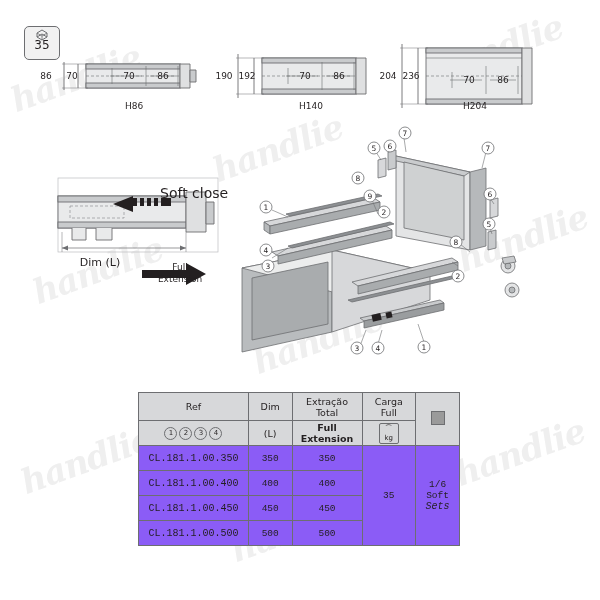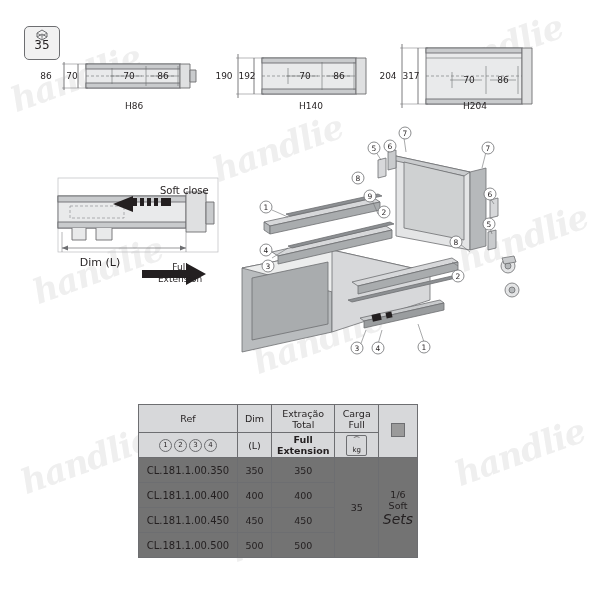--- a/index.html
+++ b/index.html
@@ -62,22 +62,22 @@
     white-space: nowrap;
     z-index: 4;
   }
   .lbl.c { transform: translateX(-50%); }
   .lbl.b { font-weight: normal; }
 
   
   #spec-table {
     position: absolute;
     left: 138px;
-    top: 404px;
-    width: 280px;
+    top: 392px;
+    width: 322px;
     border-collapse: collapse;
     font-size: 9.5px;
     z-index: 5;
     background: #fff;
   }
   #spec-table th, #spec-table td {
     border: 1px solid #6d6e71;
     text-align: center;
     vertical-align: middle;
     padding: 0;
@@ -86,21 +86,22 @@
   }
   #spec-table thead th {
     background: #d7d8da;
     height: 27px;
   }
   #spec-table thead tr.sub th {
     height: 24px;
   }
   #spec-table tbody td {
     height: 24px;
-    background: #737373;
+    background: #8b5cf6;
+    font-family: Liberation Mono, monospace;
   }
   #spec-table td.ref { text-align: center; font-size: 10px; }
   .circnums { display: flex; justify-content: center; gap: 2px; }
   .cn {
     display: inline-block;
     width: 11px; height: 11px;
     line-height: 11px;
     border: 1px solid #6d6e71;
     border-radius: 50%;
     font-size: 7px;
@@ -108,21 +109,21 @@
   }
   .kgbox {
     display: inline-block;
     border: 1px solid #6d6e71;
     border-radius: 2px;
     padding: 1px 5px 0 5px;
     font-size: 7px;
     line-height: 9px;
   }
   .kgbox .kgtop { font-size: 8px; line-height: 8px; }
-  .small-italic { font-style: italic; font-size: 14px; }
+  .small-italic { font-style: italic; font-size: 10px; }
   .cube {
     display:inline-block;
     width:14px;height:14px;
     background:#9a9a9a;
     position:relative;
   }
   .cube:after{
     content:"";
     position:absolute; left:0; top:0; right:0; bottom:0;
     border:1px solid #6d6e71;
@@ -215,21 +216,21 @@
   <div class="lbl c" style="left:163px; top:71px;">86</div>
   <div class="lbl c b" style="left:134px; top:101px;">H86</div>
 
   <div class="lbl c" style="left:224px; top:71px;">190</div>
   <div class="lbl c" style="left:247px; top:71px;">192</div>
   <div class="lbl c" style="left:305px; top:71px;">70</div>
   <div class="lbl c" style="left:339px; top:71px;">86</div>
   <div class="lbl c b" style="left:311px; top:101px;">H140</div>
 
   <div class="lbl c" style="left:388px; top:71px;">204</div>
-  <div class="lbl c" style="left:411px; top:71px;">317</div>
+  <div class="lbl c" style="left:411px; top:71px;">236</div>
   <div class="lbl c" style="left:469px; top:75px;">70</div>
   <div class="lbl c" style="left:503px; top:75px;">86</div>
   <div class="lbl c b" style="left:475px; top:101px;">H204</div>
 
   <svg class="layer" width="600" height="600">
     <g stroke="#6d6e71" fill="none" stroke-width="0.9">
 
       <rect x="58" y="178" width="160" height="74" fill="none" stroke="#bcbdc0" stroke-width="0.7"></rect>
 
       <rect x="58" y="196" width="128" height="32" fill="#e9eaeb"></rect>
@@ -252,21 +253,21 @@
       <path d="M133 202 l0 -6 l-20 8 l20 8 l0 -6 z" fill="#231f20" stroke="none"></path>
       <rect x="133" y="198" width="4" height="8" fill="#231f20" stroke="none"></rect>
       <rect x="140" y="198" width="4" height="8" fill="#231f20" stroke="none"></rect>
       <rect x="147" y="198" width="4" height="8" fill="#231f20" stroke="none"></rect>
       <rect x="154" y="198" width="4" height="8" fill="#231f20" stroke="none"></rect>
       <rect x="161" y="198" width="10" height="8" fill="#231f20" stroke="none"></rect>
 
       <path d="M142 270 l44 0 l0 -7 l20 11 l-20 11 l0 -7 l-44 0 z" fill="#231f20" stroke="none"></path>
     </g>
   </svg>
-  <div class="lbl" style="left:160px; top:185px; font-size:10px;">Soft close</div>
+  <div class="lbl" style="left:160px; top:185px; font-size:14px;">Soft close</div>
   <div class="lbl c" style="left:100px; top:256px; font-size:11px;">Dim (L)</div>
   <div class="lbl c b" style="left:180px; top:262px;">Full</div>
   <div class="lbl c b" style="left:180px; top:274px;">Extension</div>
 
   <svg class="layer" width="600" height="600">
     <g stroke="#6d6e71" stroke-width="0.8" fill="none">
 
       <path d="M242 268 L332 250 L332 332 L242 352 Z" fill="#b9bcbe"></path>
       <path d="M242 268 L332 250 L430 272 L340 294 Z" fill="#eceded"></path>
       <path d="M332 250 L430 272 L430 300 L332 332 Z" fill="#d7d8da"></path>

